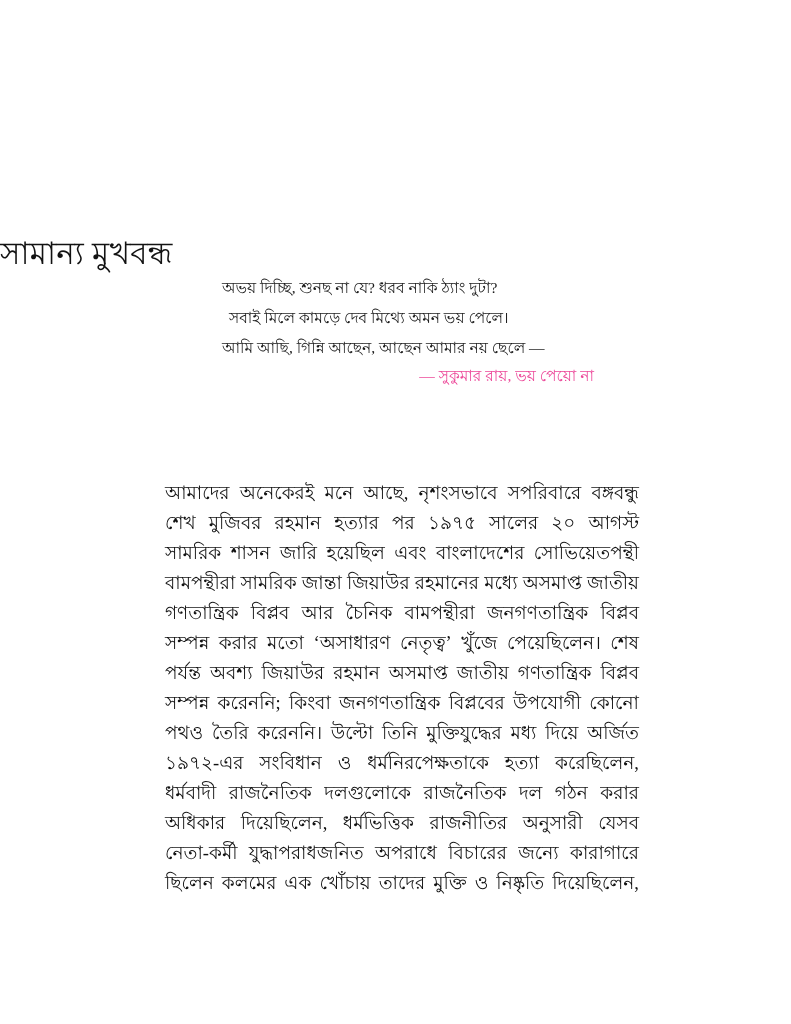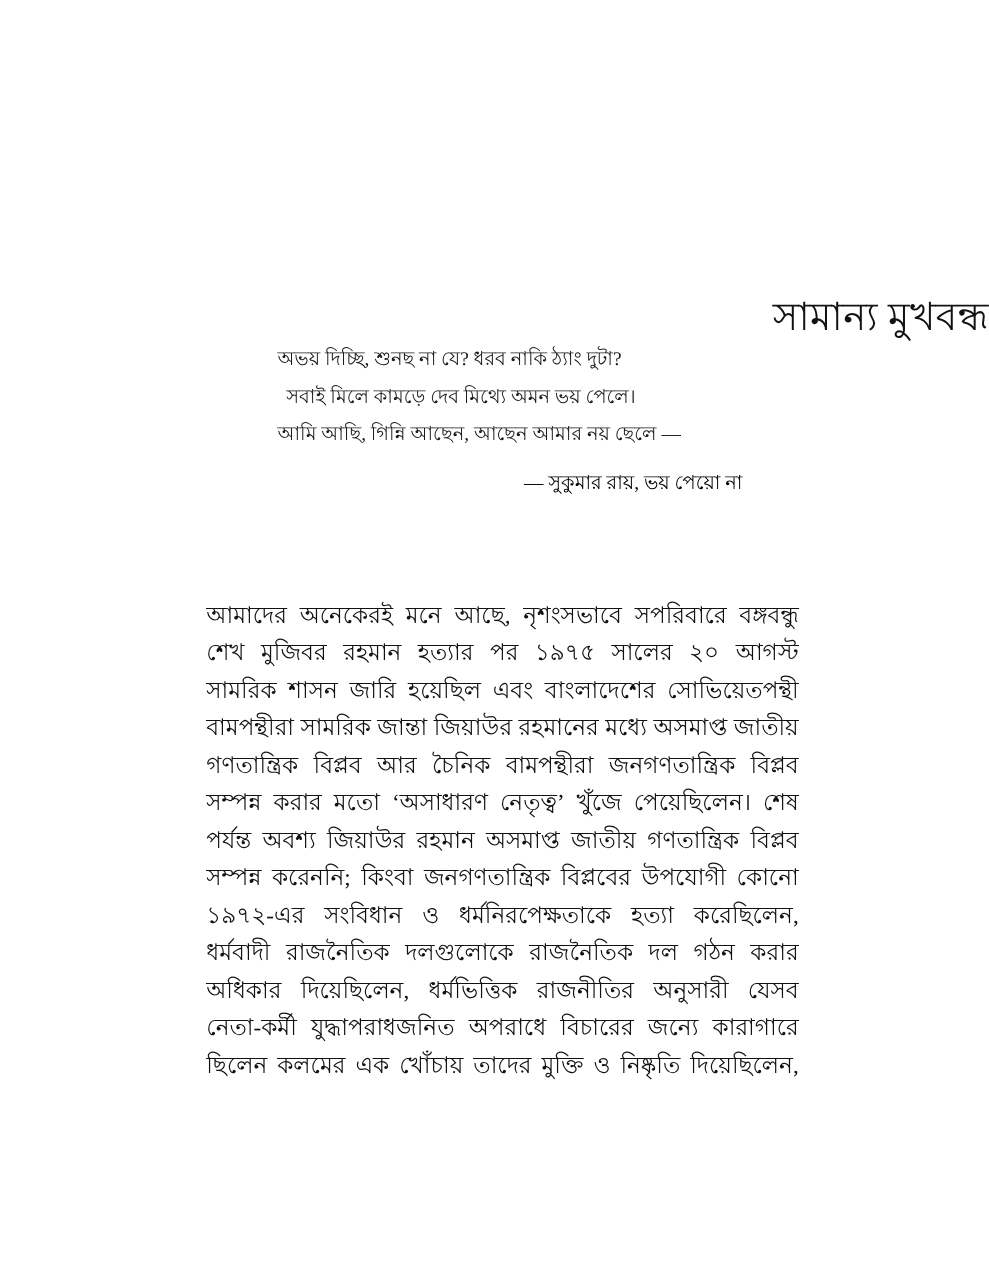--- a/index.html
+++ b/index.html
@@ -23,21 +23,21 @@
     inset: 0;
     background: #ffffff;
   }
 
   
   .chapter-title {
     position: absolute;
     top: 214px;
     left: 0;
     width: 791px;
-    text-align: right;
+    text-align: left;
     font-size: 31px;
     line-height: 1.25;
     font-weight: 400;
     letter-spacing: 0.3px;
     color: #121212;
     white-space: nowrap;
   }
 
   
   .epigraph {
@@ -52,25 +52,25 @@
     line-height: 30px;
     color: #1a1a1a;
     white-space: nowrap;
   }
 
   .epigraph-line.indented {
     padding-left: 7px;
   }
 
   .epigraph-attribution {
-    margin-top: 11px;
+    margin-top: 0;
     font-size: 15.5px;
     line-height: 26px;
     text-align: right;
-    color: #000000;
+    color: #ec4899;
     white-space: nowrap;
   }
 
   
   .body-text {
     position: absolute;
     top: 478px;
     left: 165px;
     width: 474px;
   }
@@ -175,20 +175,31 @@
     <div class="body-line">
         <span>সম্পন্ন</span>
         <span>করেননি;</span>
         <span>কিংবা</span>
         <span>জনগণতান্ত্রিক</span>
         <span>বিপ্লবের</span>
         <span>উপযোগী</span>
         <span>কোনো</span>
       </div>
     <div class="body-line">
+        <span>পথও</span>
+        <span>তৈরি</span>
+        <span>করেননি।</span>
+        <span>উল্টো</span>
+        <span>তিনি</span>
+        <span>মুক্তিযুদ্ধের</span>
+        <span>মধ্য</span>
+        <span>দিয়ে</span>
+        <span>অর্জিত</span>
+      </div>
+    <div class="body-line">
         <span>১৯৭২-এর</span>
         <span>সংবিধান</span>
         <span>ও</span>
         <span>ধর্মনিরপেক্ষতাকে</span>
         <span>হত্যা</span>
         <span>করেছিলেন,</span>
       </div>
     <div class="body-line">
         <span>ধর্মবাদী</span>
         <span>রাজনৈতিক</span>

